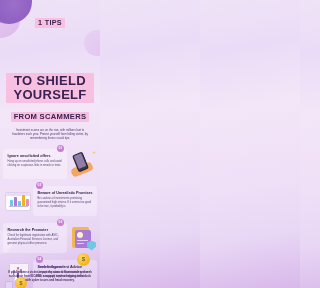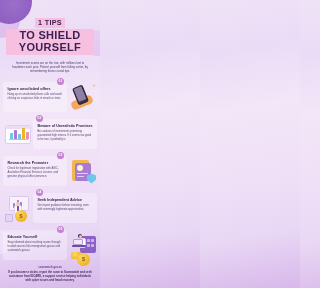--- a/index.html
+++ b/index.html
@@ -44,21 +44,21 @@
     background: #f7bfe0;
     color: #3a2352;
     font-weight: bold;
     letter-spacing: .3px;
     line-height: 1.08;
     padding: 1px 3px;
     margin-bottom: 1.5px;
     border-radius: 1px;
   }
   .tl1 { font-size: 7.2px; }
-  .tl2 { font-size: 11px; }
+  .tl2 { font-size: 13px; margin-top: 44px; }
   .tl3 { font-size: 7.6px; }
   .subtitle {
     margin: 4px 5px 0;
     font-size: 2.9px;
     line-height: 1.5;
     color: #53386e;
     text-align: center;
   }
 
   
@@ -273,20 +273,21 @@
 <body>
 
 <div class="blob-tl2"></div>
 <div class="blob-tl"></div>
 <div class="blob-tr"></div>
 <div class="blob-bl"></div>
 
 <div class="header">
   <div><span class="title-line tl1">1 TIPS</span></div>
   <div><span class="title-line tl2">TO SHIELD YOURSELF</span></div>
+  <div><span class="title-line tl3">FROM SCAMMERS</span></div>
   <div class="subtitle">Investment scams are on the rise, with millions lost to fraudsters each year. Protect yourself from falling victim, by remembering these crucial tips.</div>
 </div>
 
 <div class="tips">
 
   <div class="tip rev">
     <div class="art">
       <div class="ph-spark"></div>
       <div class="ph-hand"></div>
       <div class="ph-body"></div>

